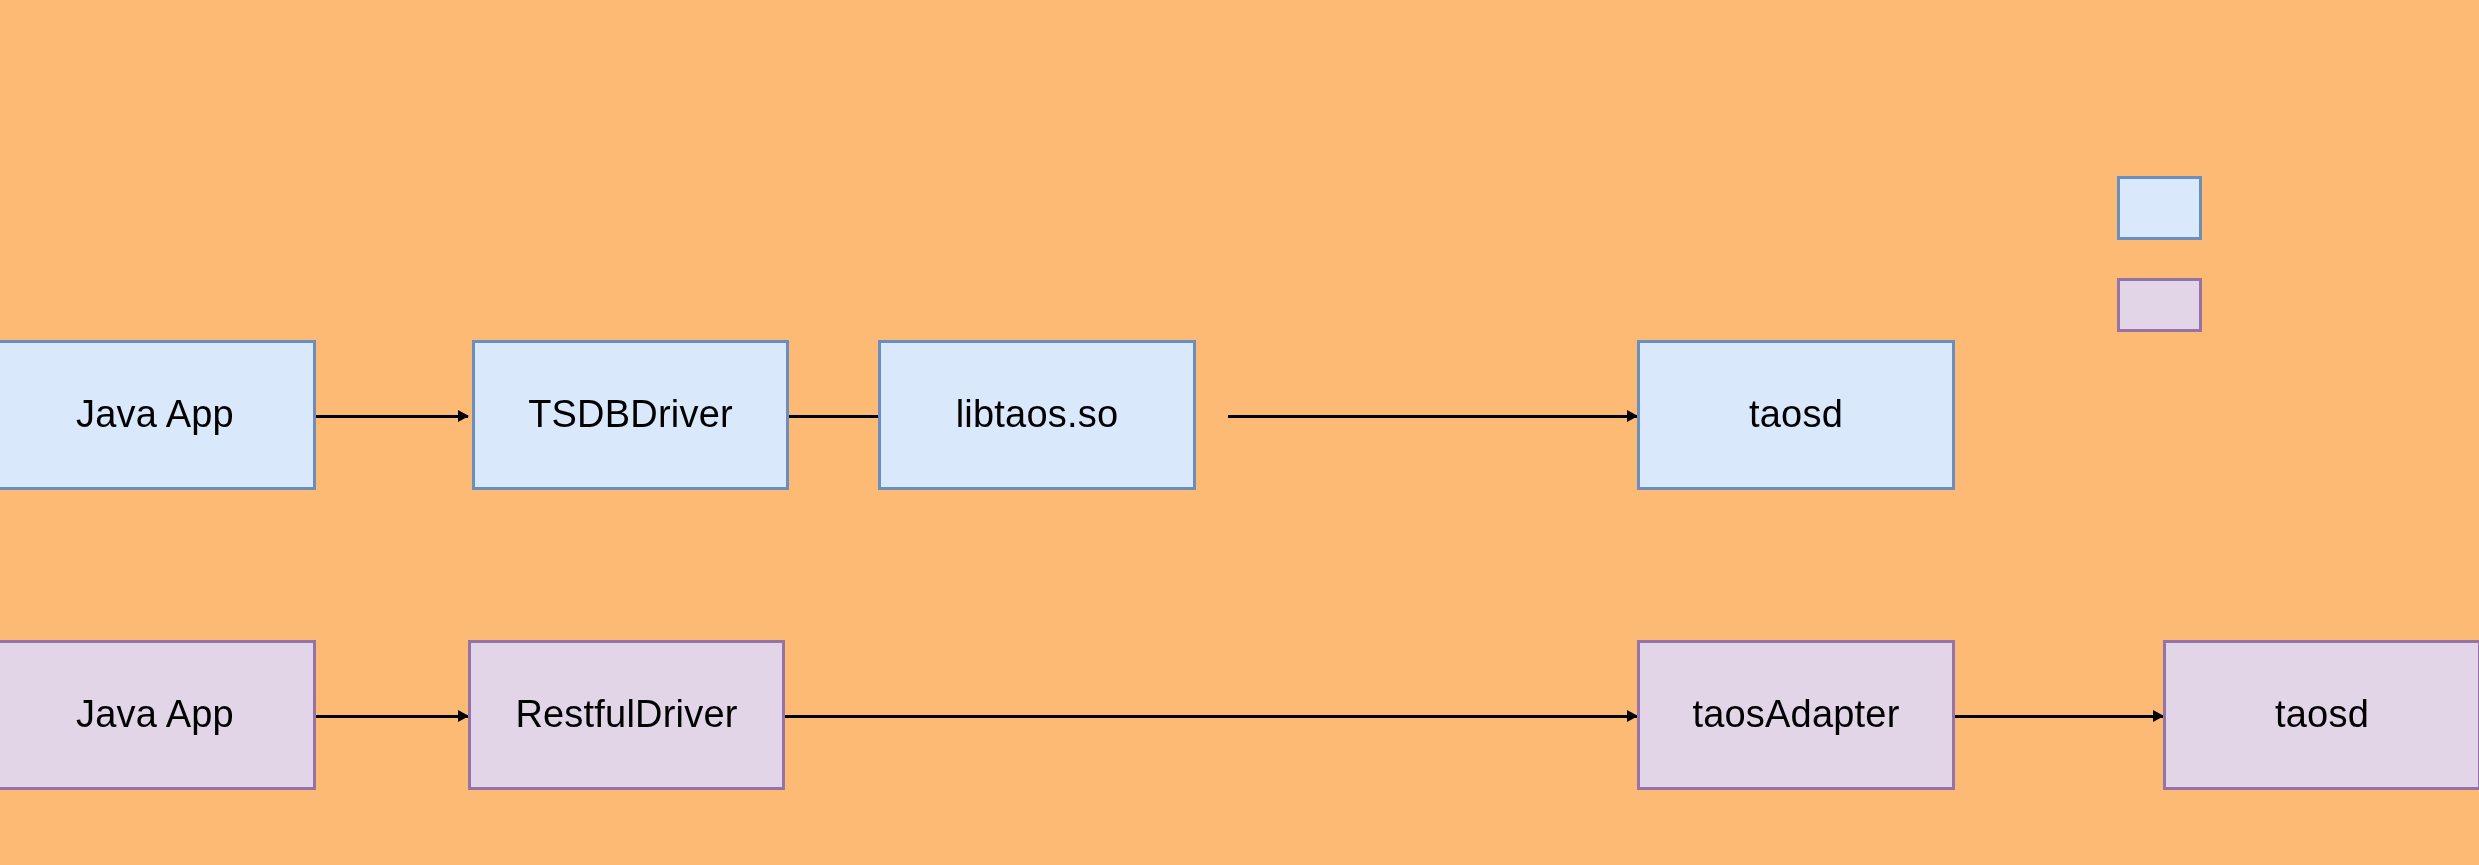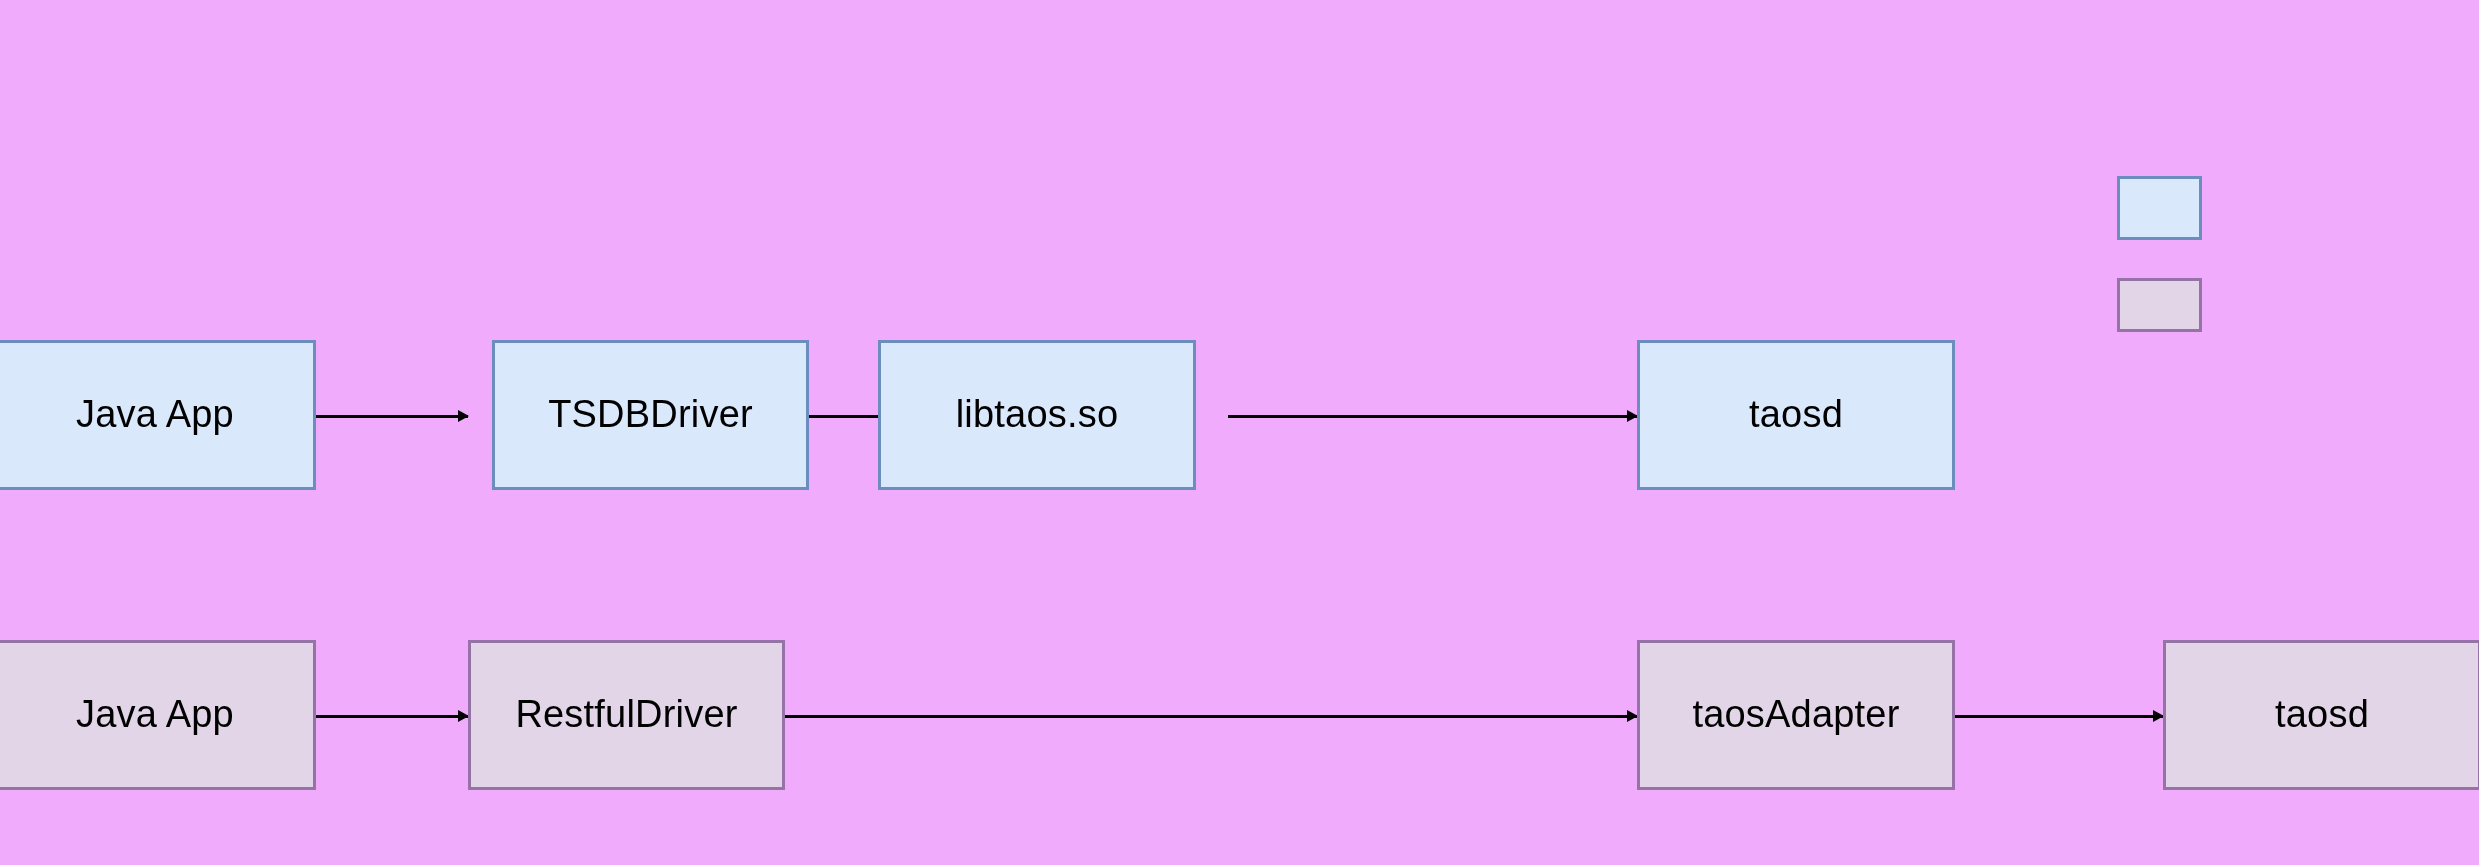--- a/index.html
+++ b/index.html
@@ -78,32 +78,32 @@
     right: -1px;
     top: -5px;
     border-top: 6px solid transparent;
     border-bottom: 6px solid transparent;
     border-left: 11px solid #000000;
   }
 </style>
 </head>
 <body>
 
-<div id="canvas" style="background: #f0abfc;">
+<div id="canvas" style="background: #fdba74;">
 
   <div class="connector" style="left: 316px; top: 415px; width: 152px; background: rgb(0, 0, 0);"></div>
   <div class="connector" style="left: 785px; top: 415px; width: 125px; background: rgb(0, 0, 0);"></div>
   <div class="connector" style="left: 1228px; top: 415px; width: 409px; background: rgb(0, 0, 0);"></div>
 
   <div class="connector" style="left: 316px; top: 715px; width: 152px; background: rgb(0, 0, 0);"></div>
   <div class="connector" style="left: 785px; top: 715px; width: 852px; background: rgb(0, 0, 0);"></div>
   <div class="connector" style="left: 1955px; top: 715px; width: 208px; background: rgb(0, 0, 0);"></div>
 
   <div class="node blue" style="left: -6px; top: 340px; width: 322px; height: 150px; background: rgb(218, 232, 252); border-color: rgb(108, 142, 191);">Java App</div>
-  <div class="node blue" style="left: 492px; top: 340px; width: 317px; height: 150px; background: rgb(218, 232, 252); border-color: rgb(108, 142, 191);">TSDBDriver</div>
+  <div class="node blue" style="left: 472px; top: 340px; width: 317px; height: 150px; background: rgb(218, 232, 252); border-color: rgb(108, 142, 191);">TSDBDriver</div>
   <div class="node blue" style="left: 878px; top: 340px; width: 318px; height: 150px; background: rgb(218, 232, 252); border-color: rgb(108, 142, 191);">libtaos.so</div>
   <div class="node blue" style="left: 1637px; top: 340px; width: 318px; height: 150px; background: rgb(218, 232, 252); border-color: rgb(108, 142, 191);">taosd</div>
 
   <div class="node purple" style="left: -6px; top: 640px; width: 322px; height: 150px; background: rgb(225, 213, 231); border-color: rgb(150, 115, 166);">Java App</div>
   <div class="node purple" style="left: 1637px; top: 640px; width: 318px; height: 150px; background: rgb(225, 213, 231); border-color: rgb(150, 115, 166);">taosAdapter</div>
   <div class="node purple" style="left: 468px; top: 640px; width: 317px; height: 150px; background: rgb(225, 213, 231); border-color: rgb(150, 115, 166);">RestfulDriver</div>
   <div class="node purple" style="left: 2163px; top: 640px; width: 318px; height: 150px; background: rgb(225, 213, 231); border-color: rgb(150, 115, 166);">taosd</div>
 
   <div class="legend">
     <div class="swatch blue" style="left: 2117px; top: 176px; width: 85px; height: 64px; background: rgb(218, 232, 252); border-color: rgb(108, 142, 191);"></div>

